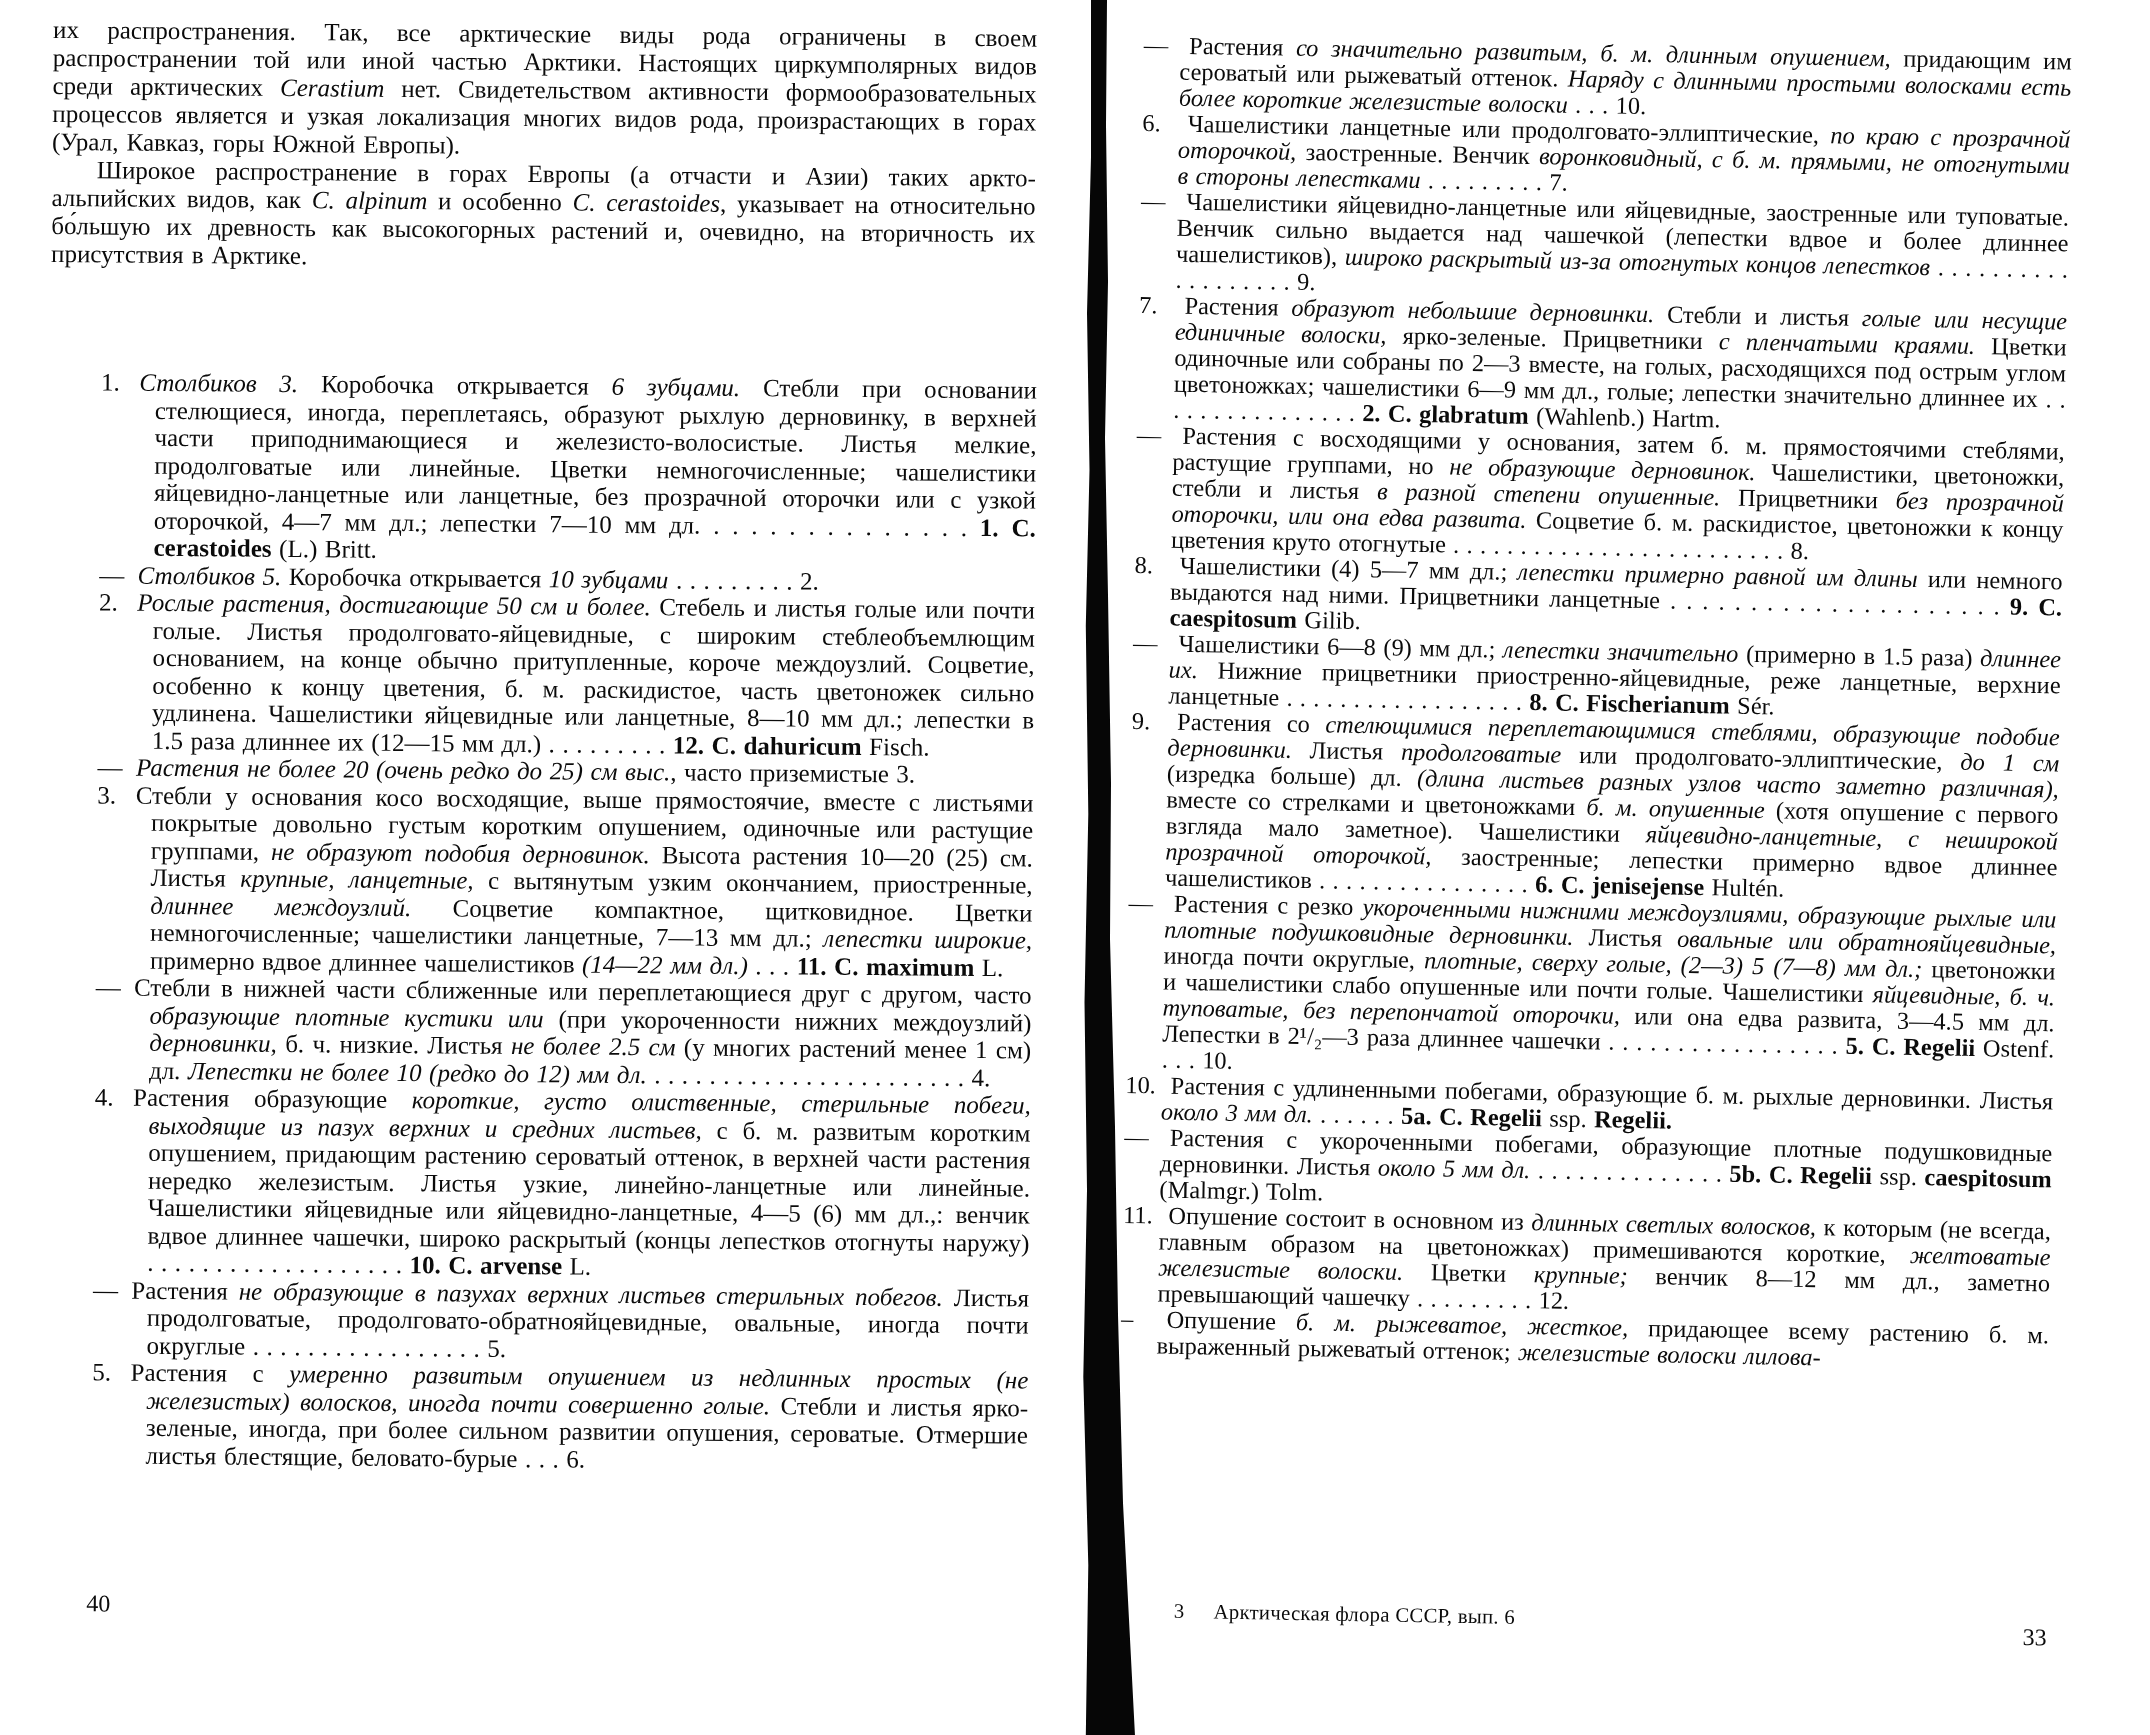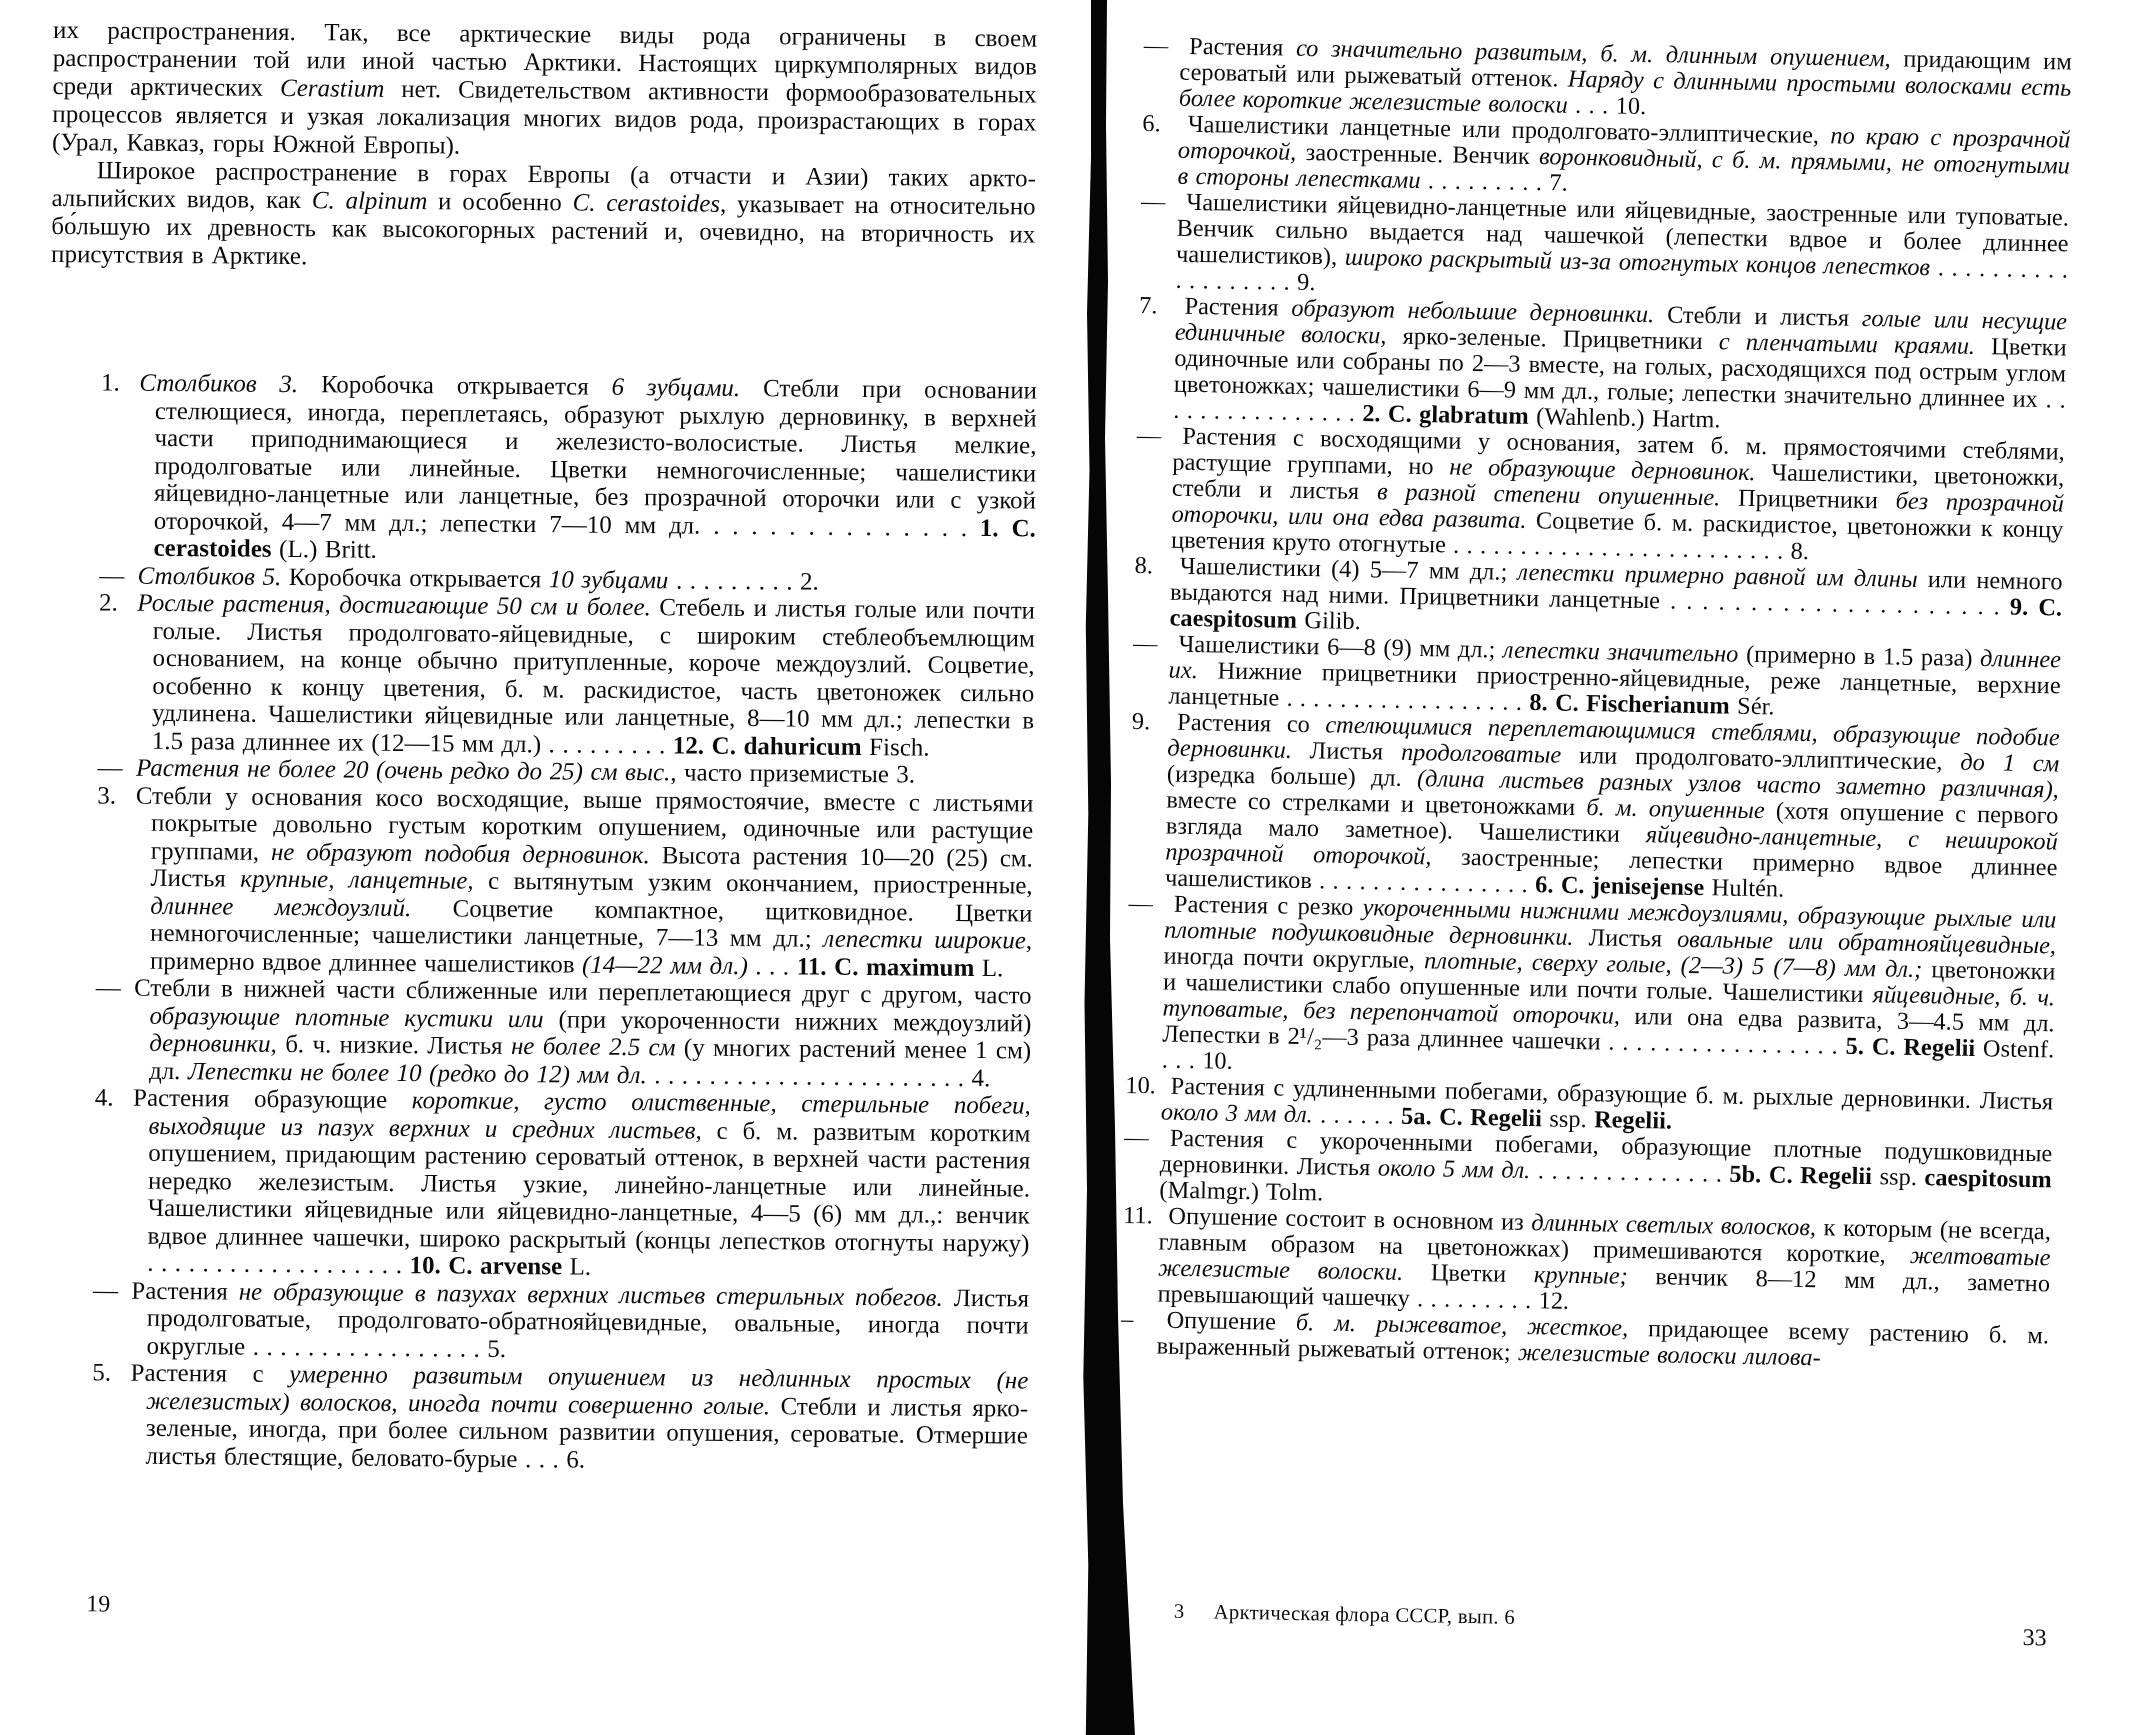--- a/index.html
+++ b/index.html
@@ -92,21 +92,21 @@
         </div>
         <div class="key-item">
           <span class="marker">—</span>
           <p class="item-text"><span>Растения </span><span class="it">не образующие в пазухах верхних листьев стерильных побегов.</span><span> Листья продолговатые, продолговато-обратнояйцевидные, овальные, иногда почти округлые . . . . . . . . . . . . . . . . . 5.</span></p>
         </div>
         <div class="key-item">
           <span class="marker">5.</span>
           <p class="item-text"><span>Растения с </span><span class="it">умеренно развитым опушением из недлинных простых (не железистых) волосков, иногда почти совершенно голые.</span><span> Стебли и листья ярко-зеленые, иногда, при более сильном развитии опушения, сероватые. Отмершие листья блестящие, беловато-бурые . . . 6.</span></p>
         </div>
       </div>
-    <div class="pageno pageno-left">19</div>
+    <div class="pageno pageno-left">40</div>
   </div>
 
   <div class="gutter"></div>
 
   <div class="page page-right">
     <div class="keylist keylist-right" id="right-key">
         <div class="key-item">
           <span class="marker">—</span>
           <p class="item-text"><span>Растения </span><span class="it">со значительно развитым, б. м. длинным опушением,</span><span> придающим им сероватый или рыжеватый оттенок. </span><span class="it">Наряду с длинными простыми волосками есть более короткие железистые волоски</span><span> . . . 10.</span></p>
         </div>

